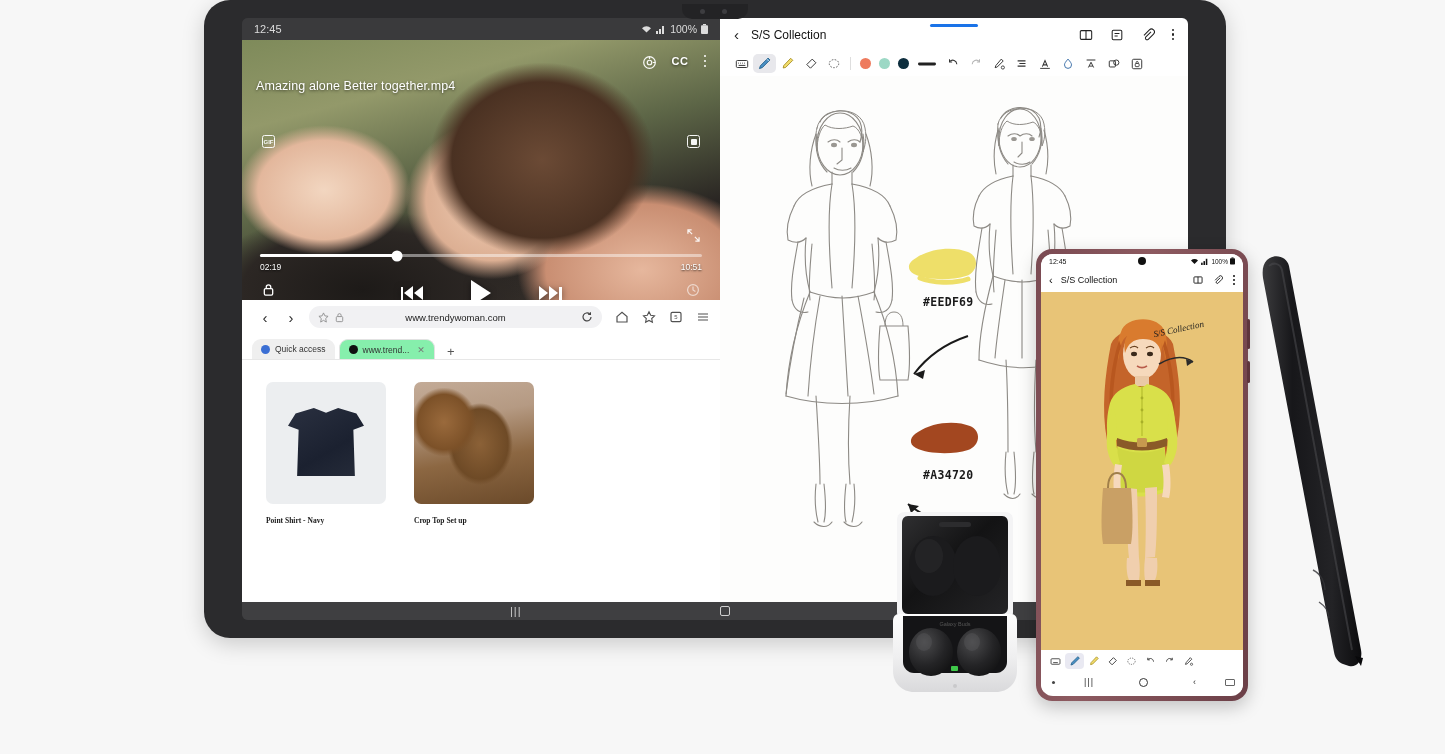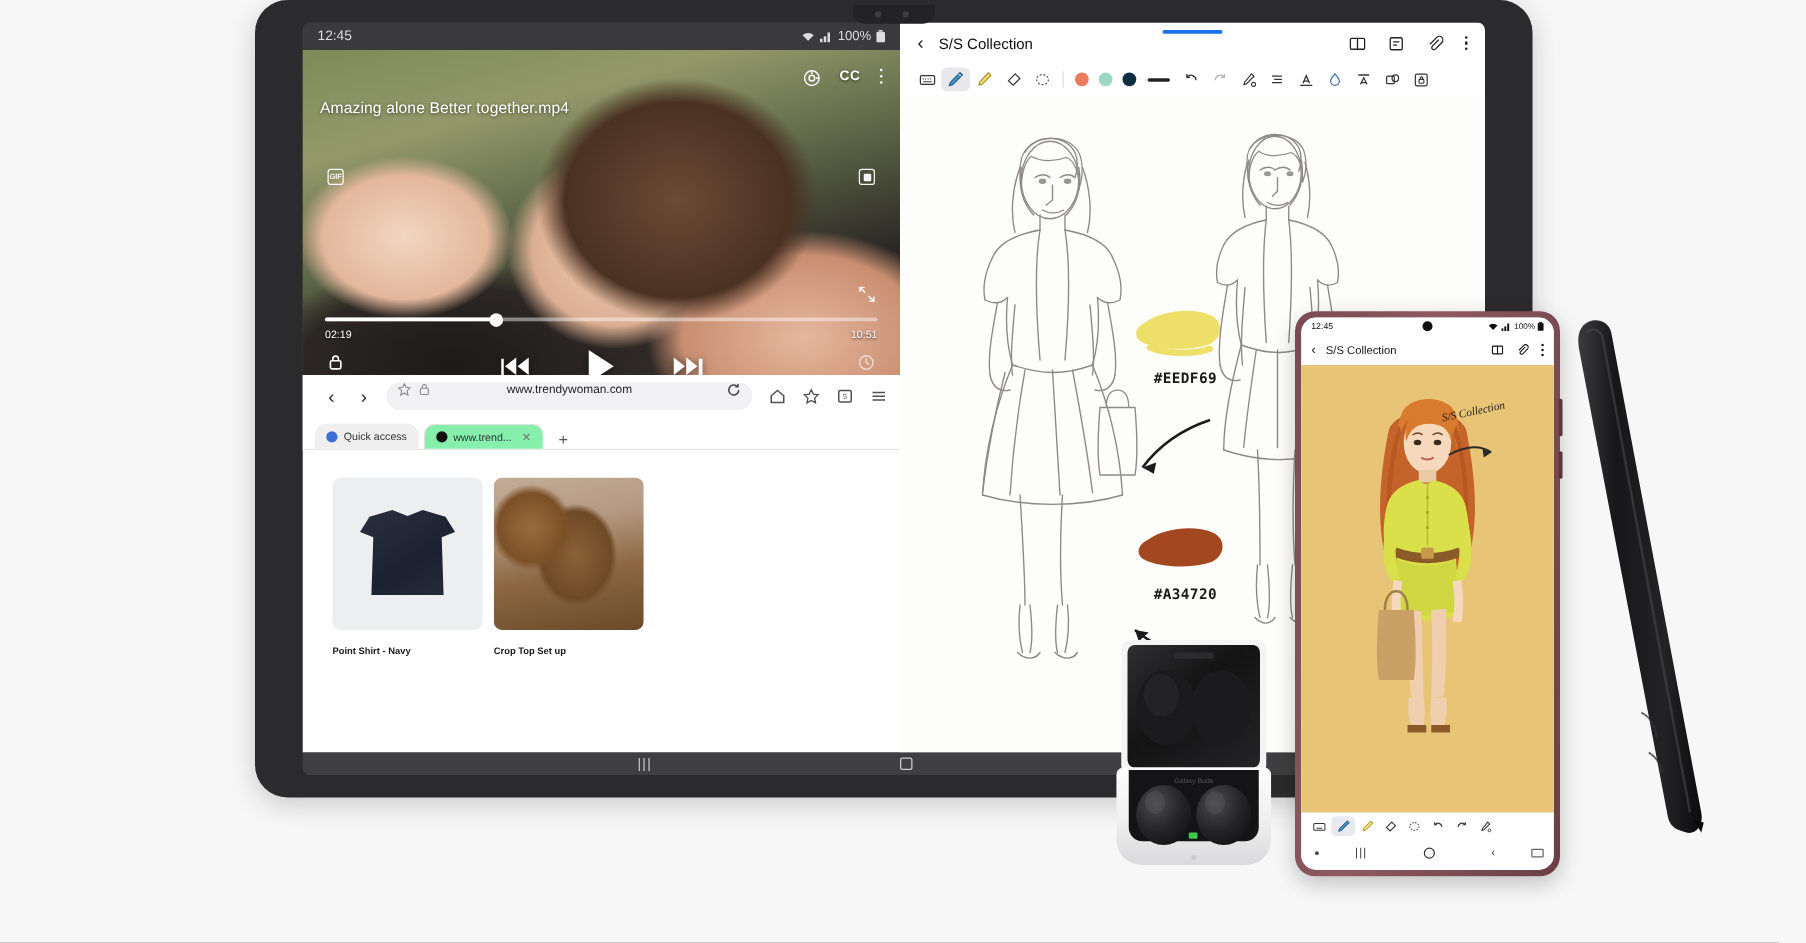--- a/index.html
+++ b/index.html
@@ -71,37 +71,37 @@
   .vid-handle { position:absolute; left:50%; transform:translateX(-50%); bottom:2px; width:26px; height:2px;
                 background:rgba(255,255,255,.55); border-radius:2px;}
   .vid-handle::before{content:'';position:absolute;left:7px;top:-4px;width:3px;height:3px;border-radius:50%;background:rgba(255,255,255,.55);}
   .vid-handle::after{content:'';position:absolute;left:15px;top:-4px;width:3px;height:3px;border-radius:50%;background:rgba(255,255,255,.55);}
 
   
   .browser { position:absolute; left:0; top:282px; width:478px; height:302px; background:#fff; }
   .brow-bar { height:34px; display:flex; align-items:center; gap:0; padding:0 10px; background:#fff;}
   .nav-arrow { width:26px; display:flex; justify-content:center; color:#2b2b2b; font-size:15px; }
   .url-pill { flex:1; height:22px; background:#f1f1f3; border-radius:11px; display:flex;
-              padding:0 9px; margin:0 5px; position:relative; }
+              align-items:center; padding:0 9px; margin:0 5px; position:relative; }
   .url-text { position:absolute; left:0; right:0; text-align:center; font-size:9.5px; color:#222; }
   .star-ic, .lock-small { width:11px; height:11px; margin-right:5px; opacity:.7; z-index:2;}
   .reload-ic { width:12px; height:12px; margin-left:auto; z-index:2;}
   .brow-icons { display:flex; align-items:center; gap:13px; padding-left:8px;}
   .b-ic { width:14px; height:14px; opacity:.85; }
   .tabs-row { height:26px; display:flex; align-items:flex-end; padding:0 10px; gap:4px;
               background:#fff; border-bottom:1px solid #e7e7e7;}
   .tab { height:20px; border-radius:9px 9px 0 0; display:flex; align-items:center; gap:5px;
          padding:0 9px; font-size:8.5px; color:#333; }
   .tab.quick { background:#efefef; }
   .tab.active { background:#86efac; border:1px solid #e2e2e2; border-bottom:none; }
   .tab .favi { width:9px;height:9px;border-radius:50%;display:inline-block;}
   .tab .x { font-size:9px; color:#777; margin-left:3px;}
   .newtab { font-size:13px; color:#555; padding:0 8px; }
 
-  .products { display:flex; gap:9px; padding:22px 24px 0 24px; }
+  .products { display:flex; gap:28px; padding:22px 24px 0 24px;font-family:Liberation Serif, serif; }
   .prod { width:120px; }
   .prod-img { width:120px; height:122px; border-radius:7px; overflow:hidden; position:relative; }
   .prod-name { font-size:7.5px; font-weight:bold; color:#1a1a1a; margin-top:12px; }
   .pimg1 { background:#eceef0; }
   .pimg1::after{ content:''; position:absolute; left:22px; top:26px; width:76px; height:68px;
       background:linear-gradient(150deg,#2a3040,#1b2130 60%,#262c3a);
       border-radius:8px 8px 4px 4px;
       clip-path:polygon(10% 8%,34% 0%,50% 7%,66% 0%,90% 8%,100% 26%,86% 32%,88% 100%,12% 100%,14% 32%,0% 26%); }
   .pimg2 { background:
       radial-gradient(ellipse 44px 46px at 30px 40px, #9a6a3c 0%, #7c5128 60%, rgba(0,0,0,0) 75%),

